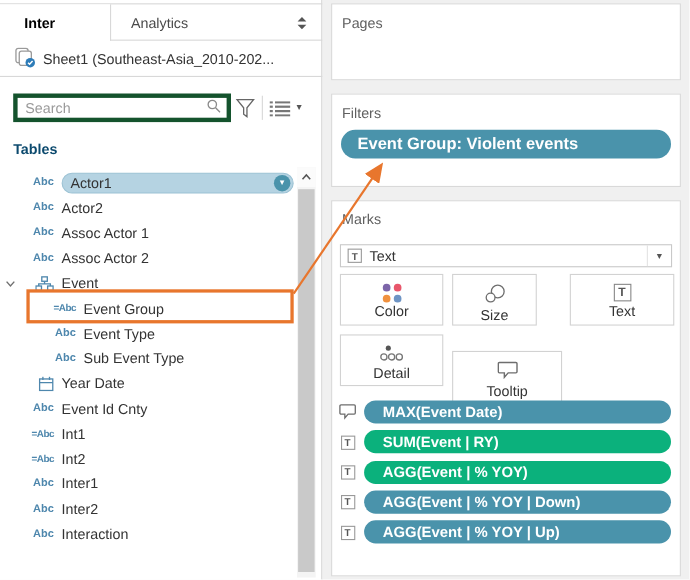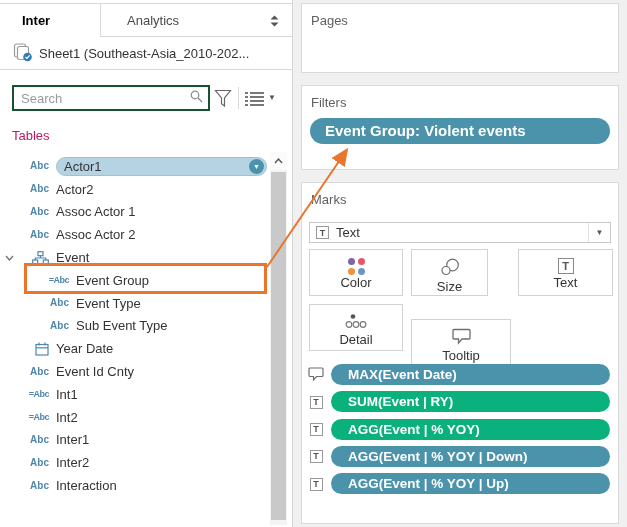--- a/index.html
+++ b/index.html
@@ -10,37 +10,37 @@
     font-size:13px; color:#333;
   }
   
   .left-pane { position:absolute; left:0; top:0; width:293px; height:527px;
     background:#fff; border-right:1px solid #d5d5d5; }
   .tabbar { position:absolute; left:0; top:3px; width:293px; height:34px;
     border-top:1px solid #d8d8d8; display:flex; }
   .tab-data { width:100px; display:flex; align-items:center; padding-left:22px;
     font-weight:bold; color:#000; background:#fff; }
   .tab-analytics { flex:1; border-left:1px solid #d8d8d8; border-bottom:1px solid #d8d8d8;
-    display:flex; align-items:center; padding-left:26px; color:#4a4a4a; position:relative; }
+    display:flex; align-items:center; padding-left:18px; color:#4a4a4a; position:relative; }
   .sort-icon { position:absolute; right:14px; top:11px; }
   .datasource-row { position:absolute; left:0; top:38px; width:293px; height:32px;
     border-bottom:1px solid #d8d8d8; display:flex; align-items:center; }
   .ds-icon { margin-left:13px; }
   .ds-label { margin-left:6px; color:#333; }
   .search-box { position:absolute; left:12px; top:85px; width:198px; height:26px;
-    border:2px solid #14532d; display:flex; align-items:center; background:#fff; }
+    border:4px solid #14532d; display:flex; align-items:center; background:#fff; }
   .search-box input { flex:1; border:none; outline:none; font-family:inherit;
     font-size:13px; color:#333; padding-left:7px; background:transparent; min-width:0; }
   .search-box input::placeholder { color:#9a9a9a; }
   .search-mag { margin-right:5px; flex:0 0 auto; }
   .funnel-icon { position:absolute; left:214px; top:89px; }
   .toolbar-sep { position:absolute; left:238px; top:87px; width:1px; height:22px; background:#d8d8d8; }
   .grid-icon { position:absolute; left:245px; top:92px; }
   .grid-caret { position:absolute; left:268px; top:93px; font-size:8px; color:#555; }
-  .tables-heading { position:absolute; left:12px; top:128px; font-weight:normal; color:#be185d; }
+  .tables-heading { position:absolute; left:12px; top:128px; font-weight:bold; color:#0c4a6e; }
   .field-list { position:absolute; left:0; top:155px; width:269px; }
   .fieldrow { display:flex; align-items:center; height:22.8px; position:relative; }
   .gutter { width:18px; flex:0 0 auto; display:flex; align-items:center; justify-content:center; }
   .gutter.indent { width:38px; }
   .ficon { width:31px; flex:0 0 auto; text-align:right; color:#4E87AD;
     font-size:10px; font-weight:bold; line-height:1; }
   .ficon.small { font-size:9px; letter-spacing:-0.5px; }
   .ficon.svgicon { display:flex; justify-content:flex-end; }
   .flabel { margin-left:7px; color:#333; white-space:nowrap; }
   

